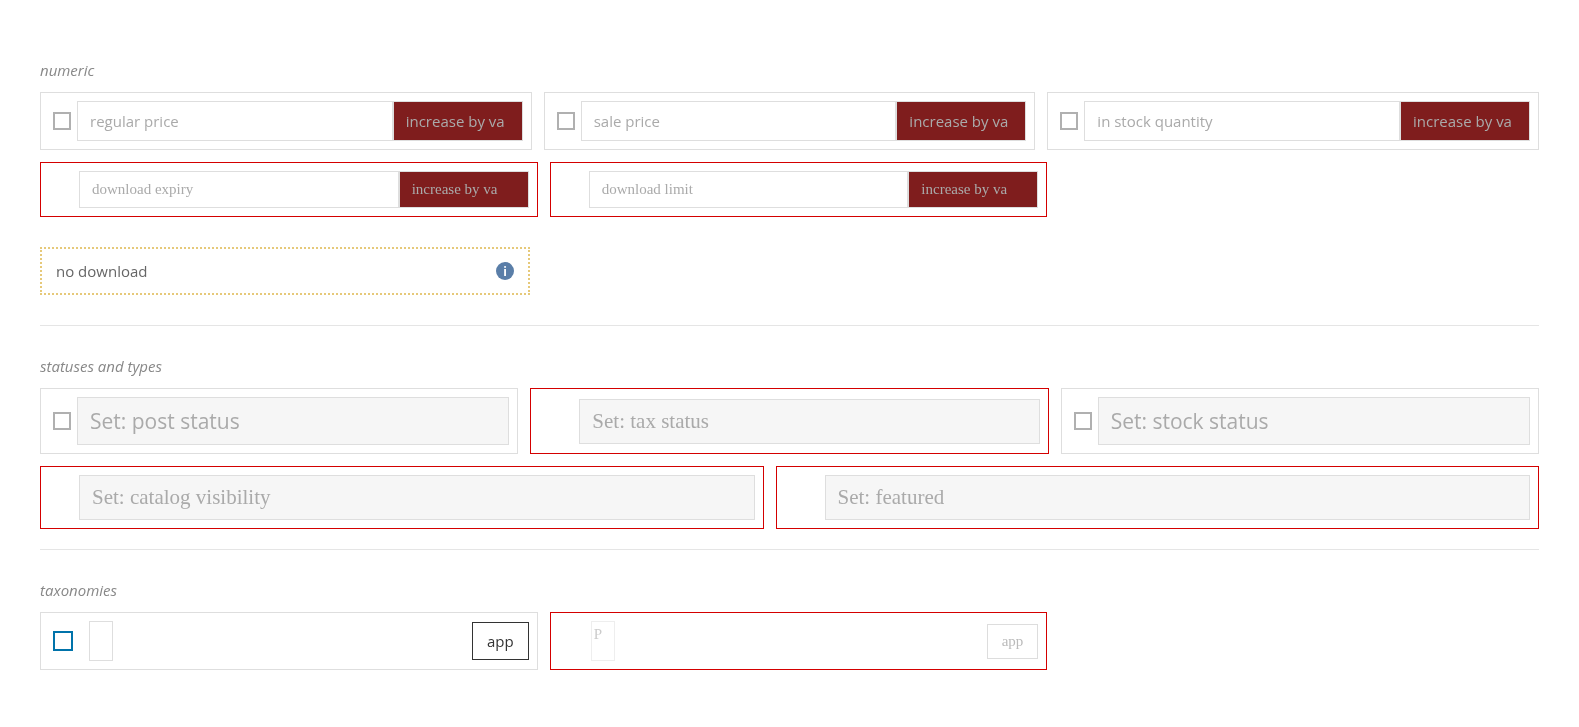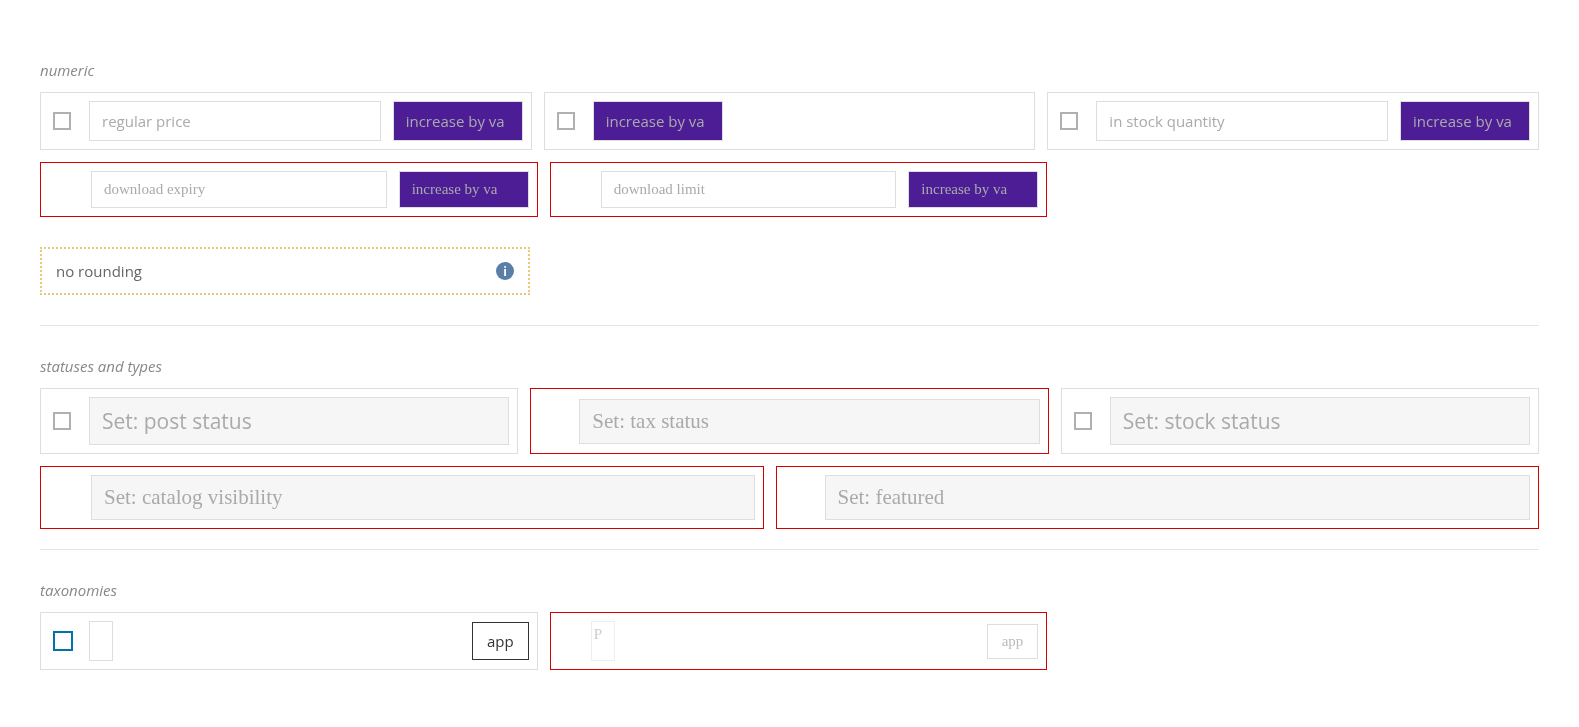--- a/index.html
+++ b/index.html
@@ -20,21 +20,21 @@
   .row {
     display: flex;
     gap: 12px;
     margin-bottom: 12px;
   }
   .card {
     border: 1px solid #dedede;
     display: flex;
     align-items: center;
     padding: 8px;
-    gap: 12px;
+    gap: 0;
     flex: 1;
     min-width: 0;
   }
   .card.red {
     border: 1px solid #d40000;
     font-family: Liberation Serif, serif;
   }
   .checkbox {
     width: 18px;
     height: 18px;
@@ -63,21 +63,21 @@
     min-width: 0;
   }
   .text-input::placeholder {
     color: #aaa;
   }
   .select-box {
     border: 1px solid #dedede;
     padding: 9px 12px;
     font-size: 15px;
     color: #aaa;
-    background: #4c1d95;
+    background: #7f1d1d;
     font-family: inherit;
     width: 130px;
     flex-shrink: 0;
     overflow: hidden;
     white-space: nowrap;
   }
   .select-wide {
     border: 1px solid #dedede;
     padding: 9px 12px;
     font-size: 21px;
@@ -163,20 +163,21 @@
 <div class="section-title">numeric</div>
 
 <div class="row col3">
   <div class="card">
     <span class="checkbox"></span>
     <input class="text-input" placeholder="regular price" style="">
     <div class="select-box">increase by va</div>
   </div>
   <div class="card">
     <span class="checkbox"></span>
+    <input class="text-input" placeholder="sale price" style="">
     <div class="select-box">increase by va</div>
   </div>
   <div class="card">
     <span class="checkbox"></span>
     <input class="text-input" placeholder="in stock quantity" style="">
     <div class="select-box">increase by va</div>
   </div>
 </div>
 
 <div class="row col3">
@@ -187,21 +188,21 @@
   </div>
   <div class="card red">
     <span class="checkbox-placeholder"></span>
     <input class="text-input" placeholder="download limit" style="">
     <div class="select-box">increase by va</div>
   </div>
   <div style="flex:1"></div>
 </div>
 
 <div class="no-rounding-box">
-  <span>no rounding</span>
+  <span>no download</span>
   <span class="info-icon">i</span>
 </div>
 
 <hr class="divider">
 
 
 <div class="section-title">statuses and types</div>
 
 <div class="row col3">
   <div class="card">

